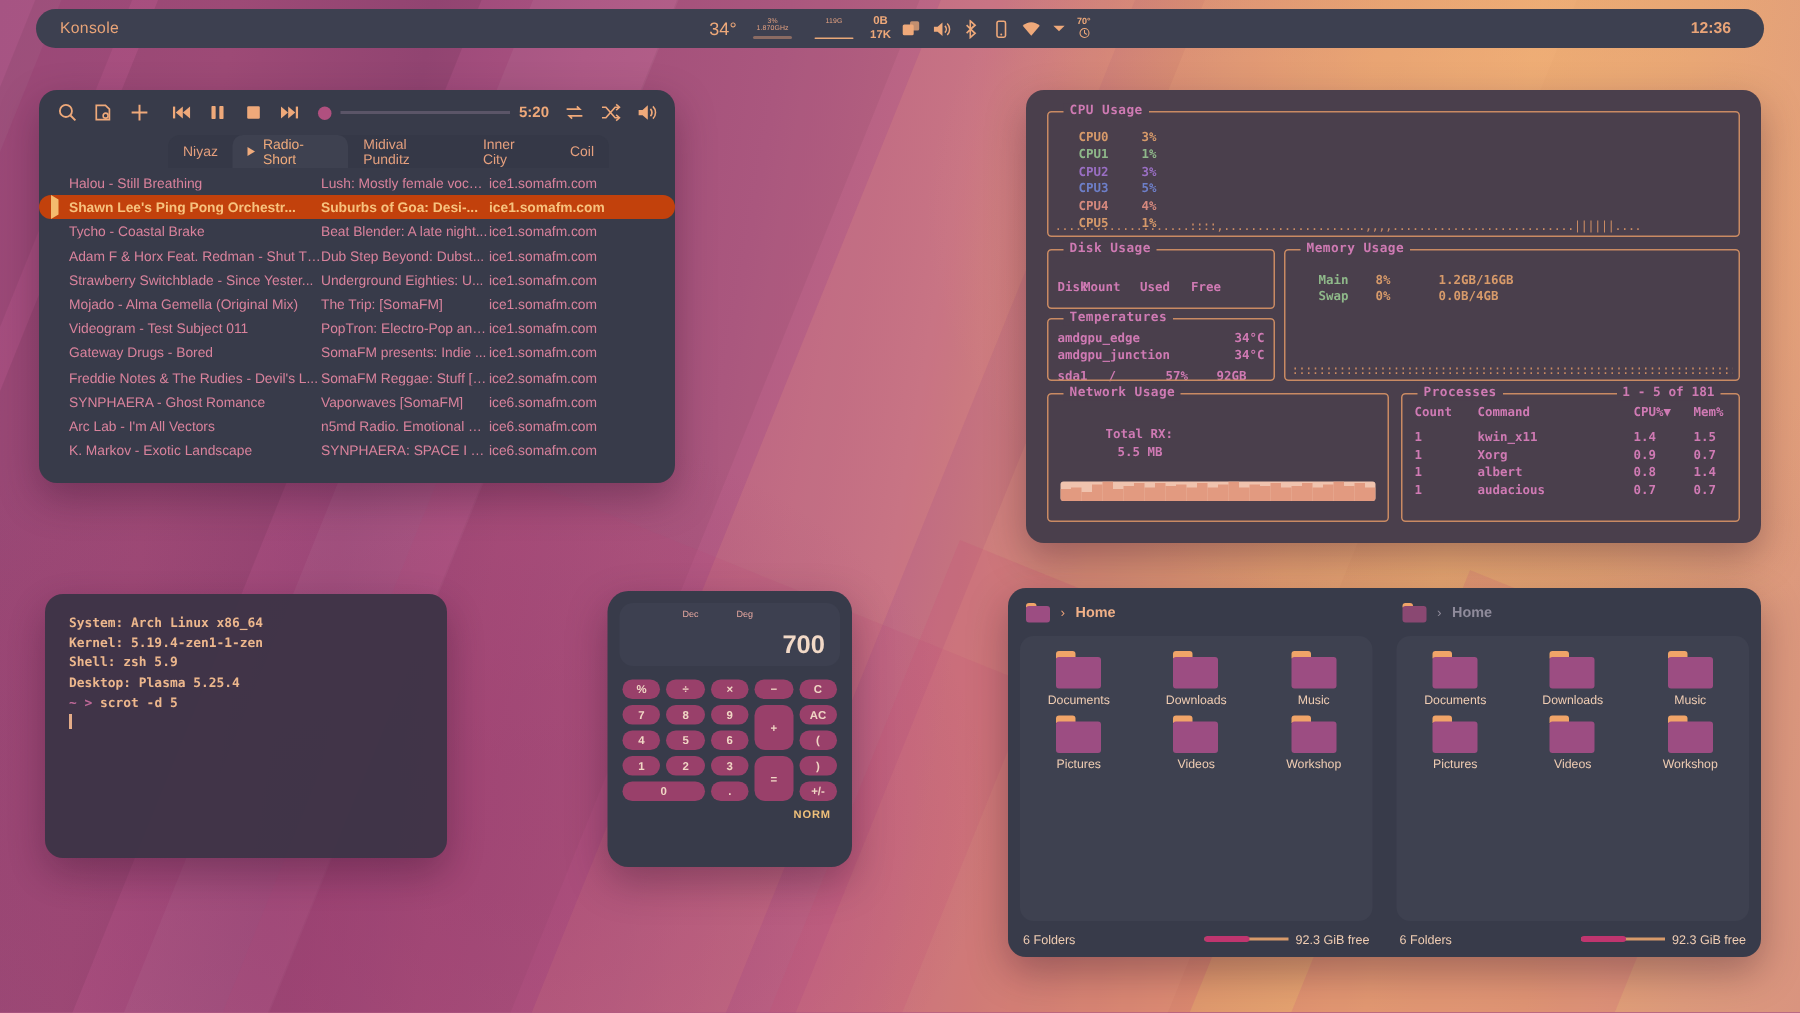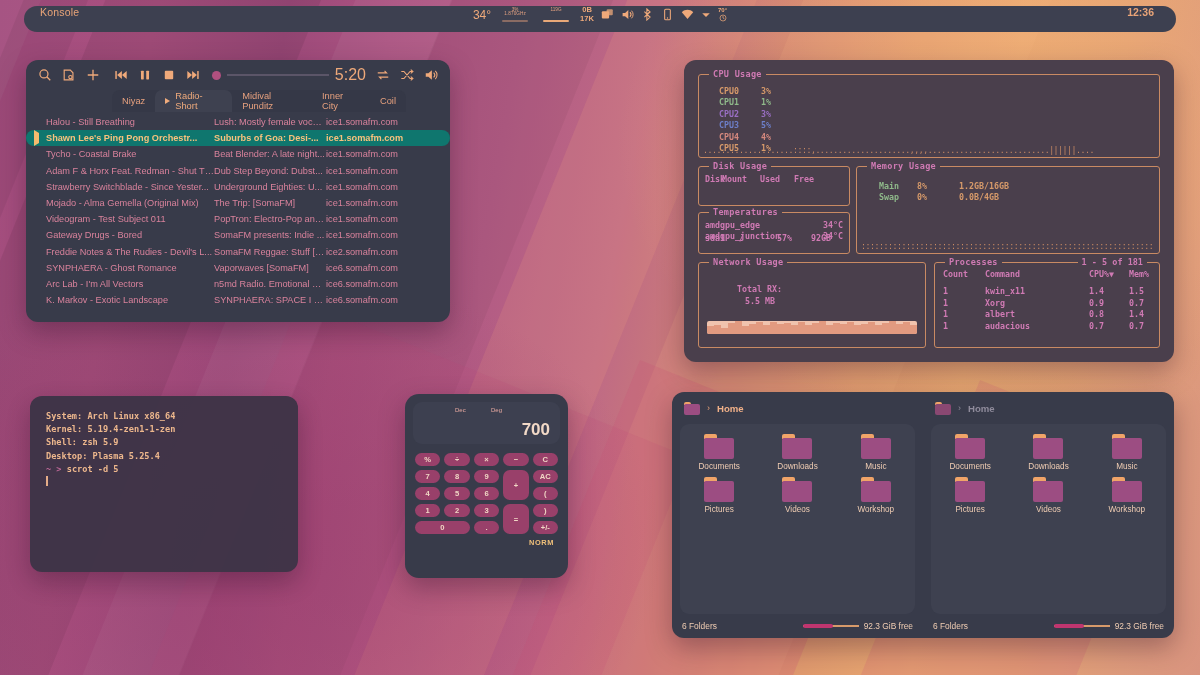--- a/index.html
+++ b/index.html
@@ -26,21 +26,21 @@
   }
   .wp-glow2 {
     position:absolute; left:-200px; bottom:-180px; width:900px; height:620px;
     background: radial-gradient(ellipse at 50% 50%, rgba(150,58,108,0.45), rgba(150,58,108,0) 65%);
   }
 
   
   #panel {
     position: absolute; left: 24px; top: 6px; width: 1152px; height: 26px;
     background: #3d4050; border-radius: 13px;
-    display: flex; color: #efa97a;
+    display: flex; align-items: center; color: #efa97a;
     font-size: 10px; z-index: 60;
   }
   #panel-title { margin-left: 16px; font-size: 10.5px; color: #e9a478; letter-spacing: .2px; }
   #tray { position:absolute; left:0; right:0; display:flex; justify-content:center;
           align-items:center; gap:7px; }
   .tray-temp { font-size: 12px; color: #efa97a; }
   .tray-mini { display:flex; flex-direction:column; align-items:center; line-height:1; width:34px; }
   .tray-mini .tm-top { font-size: 4.6px; color:#e2a080; letter-spacing:.1px; }
   .tray-mini .tm-bar { width: 26px; height: 1.6px; background:#e9a878; margin-top:3px; border-radius:1px; }
   .tray-mini .tm-bar.dim { background:#8a6b63; }
@@ -55,29 +55,29 @@
          box-shadow: 0 10px 26px rgba(45,15,40,.35); overflow: hidden; z-index: 10; }
 
   
   #player { left: 26px; top: 60px; width: 424px; height: 262px; }
   #player-toolbar { height: 30px; display:flex; align-items:center; gap:10px; padding: 0 12px; }
   .pl-ico { width:14px; height:14px; display:flex; align-items:center; justify-content:center; }
   .pl-ico svg { width:100%; height:100%; fill:#efa97a; stroke:none; }
   #seek-wrap { flex:1; display:flex; align-items:center; gap:6px; margin-left:2px; }
   #seek-knob { width:9px; height:9px; border-radius:50%; background:#b0507f; flex:none; }
   #seek-track { flex:1; height:1.6px; background:#5b5568; }
-  #seek-time { font-size:16px; color:#efa97a; font-weight:normal; }
+  #seek-time { font-size:10px; color:#efa97a; font-weight:bold; }
   #tabbar { height:22px; margin: 0 0 0 86px; display:flex; background:#32354380; border-radius:8px 8px 0 0; width:294px; }
   .tab { display:flex; align-items:center; gap:5px; padding: 0 10px; font-size:9.3px;
          color:#e6a07e; height:22px; }
   .tab.active { background:#3e4150; border-radius:7px 7px 0 0; color:#f0ab7c; }
   .tab .tri { width:0;height:0;border-left:5px solid #f0ab7c;border-top:3.5px solid transparent;border-bottom:3.5px solid transparent; }
   #playlist { margin-top:2px; font-size:9.2px; }
   .trow { display:flex; align-items:center; height:16.2px; padding-left:8px; color:#d9829c; }
-  .trow.playing { background:#0f766e; border-radius:8px; color:#f7c27d; font-weight:bold; }
+  .trow.playing { background:#c2410c; border-radius:8px; color:#f7c27d; font-weight:bold; }
   .trow .tri { width:0;height:0;border-left:5px solid #f4bb6e;border-top:3.5px solid transparent;border-bottom:3.5px solid transparent; margin-right:4px;}
   .tcell-mark { width:12px; flex:none; }
   .tcell-a { width:168px; flex:none; overflow:hidden; white-space:nowrap; text-overflow:ellipsis; }
   .tcell-b { width:112px; flex:none; overflow:hidden; white-space:nowrap; text-overflow:ellipsis; }
   .tcell-c { flex:1; overflow:hidden; white-space:nowrap; }
 
   
   #sysmon { left: 684px; top: 60px; width: 490px; height: 302px; background:#4a3f4c; }
   .mono { font-family: "DejaVu Sans Mono", monospace; }
   .box { position:absolute; border:1px solid #c98a63; border-radius:3px; }
@@ -423,21 +423,21 @@
           <span class="cv">1%</span>
         </div>
       </div>
     <div class="dots" style="position:absolute; left:4px; right:4px; bottom:2px; color:#c98a63;">
       ....................::::,.....................,,,,...........................||||||....
     </div>
   </div>
 
   <div class="box" style="left:14px; top:106px; width:152px; height:40px;">
     <span class="box-title">Disk Usage</span>
-    <div id="disk-head" class="mline" style="padding:7px 0 0 6px;"><span style="display: inline-block; width: 17px;">Disk</span><span style="display: inline-block; width: 38px;">Mount</span><span style="display: inline-block; width: 34px;">Used</span><span style="display: inline-block; width: 40px;">Free</span></div>
+    <div id="disk-head" class="mline" style="padding:7px 0 0 6px;"><span style="display: inline-block; width: 17px;">Disk</span><span style="display: inline-block; width: 38px;">Mount</span><span style="display: inline-block; width: 34px; margin-top: 12px;">Used</span><span style="display: inline-block; width: 40px;">Free</span></div>
     <div id="disk-rows" style="padding-left:6px;margin-top:48px;">
         <div class="mline"><span style="display: inline-block; width: 34px;">sda1</span><span style="display: inline-block; width: 38px;">/</span><span style="display: inline-block; width: 34px;">57%</span><span style="display: inline-block; width: 40px;">92GB</span></div>
       </div>
   </div>
 
   <div class="box" style="left:14px; top:152px; width:152px; height:42px;">
     <span class="box-title">Temperatures</span>
     <div id="temp-rows" style="padding:7px 6px 0 6px;">
         <div class="mline" style="display: flex; justify-content: space-between;"><span>amdgpu_edge</span><span>34°C</span></div>
         <div class="mline" style="display: flex; justify-content: space-between;"><span>amdgpu_junction</span><span>34°C</span></div>

